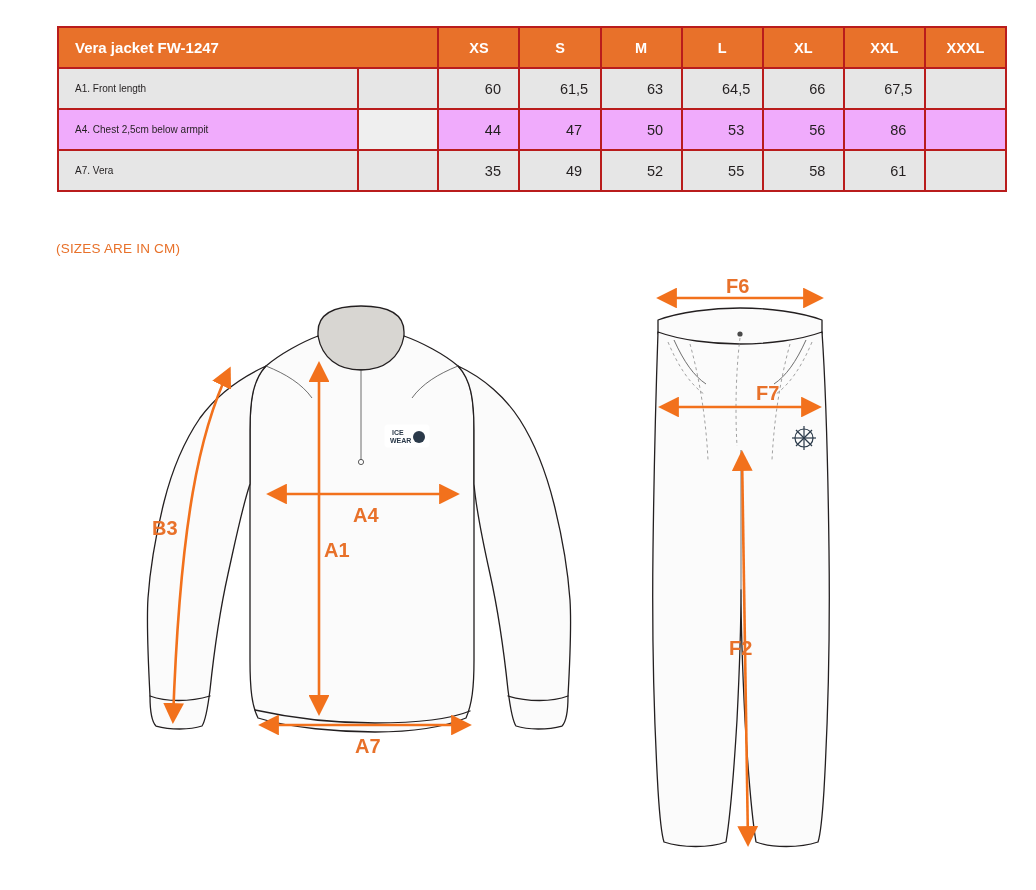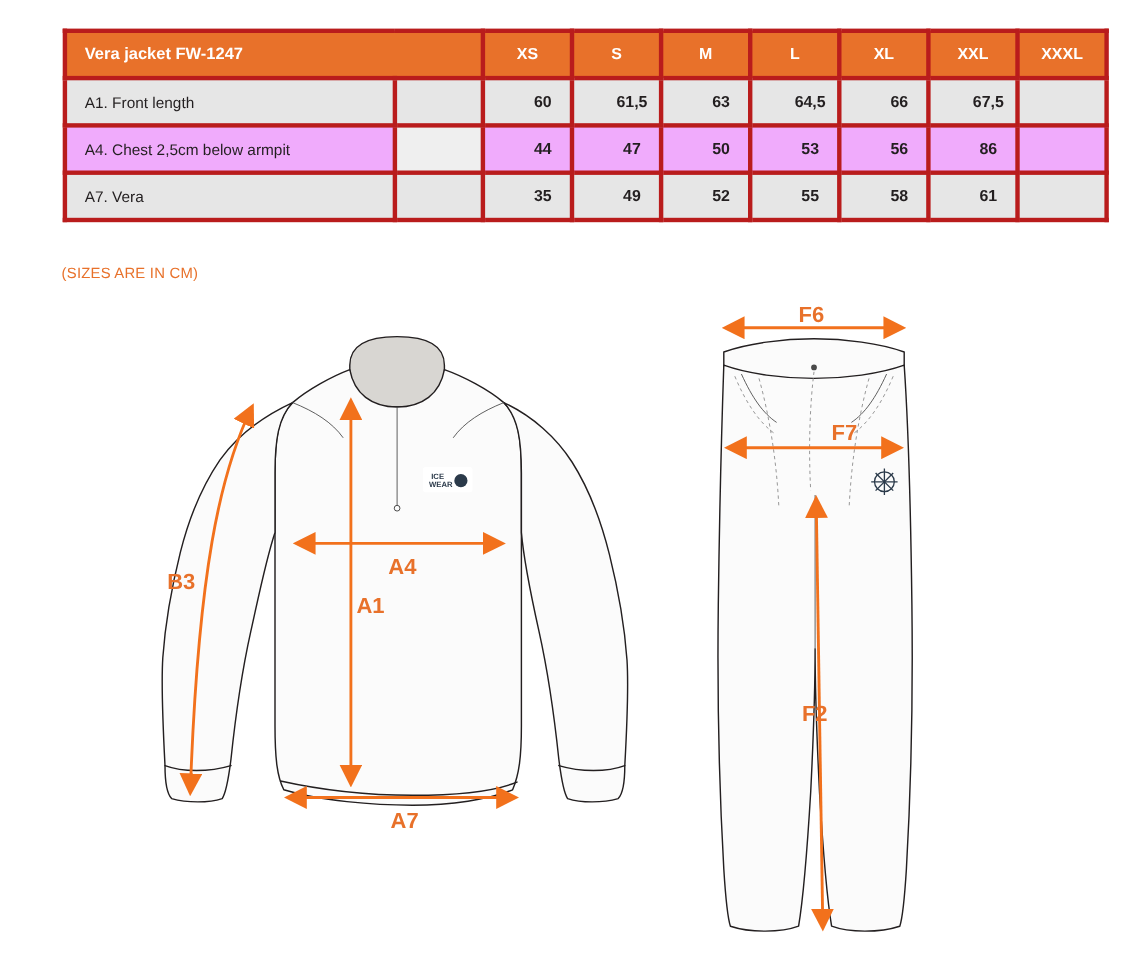--- a/index.html
+++ b/index.html
@@ -23,51 +23,51 @@
     top: 26px;
     width: 950px;
   }
   table.size-table {
     border-collapse: collapse;
     width: 950px;
     table-layout: fixed;
   }
   table.size-table th,
   table.size-table td {
-    border: 4px solid #b91c1c;
+    border: 2px solid #b91c1c;
     height: 37px;
     font-size: 14.5px;
   }
   thead th {
     background: #e8712a;
     color: #ffffff;
     font-weight: bold;
     text-align: center;
   }
   thead th.name-col {
     text-align: left;
     padding-left: 16px;
     font-size: 15px;
   }
   tbody tr td {
     background: #e6e6e6;
     color: #231f20;
     text-align: center;
-    font-weight: bold;
+    font-weight: normal;
     font-size: 14.5px;
     padding-left: 29px;
   }
   tbody tr.alt td {
     background: #f0abfc;
   }
   tbody td.name-col {
     text-align: left;
     padding-left: 16px;
     font-weight: normal;
-    font-size: 14px;
+    font-size: 10px;
     margin-left: 12px;
   }
   tbody td.blank-col {
     background: #e6e6e6;
   }
   tbody tr.alt td.blank-col {
     background: #efefef;
   }
 
   .units-note {

